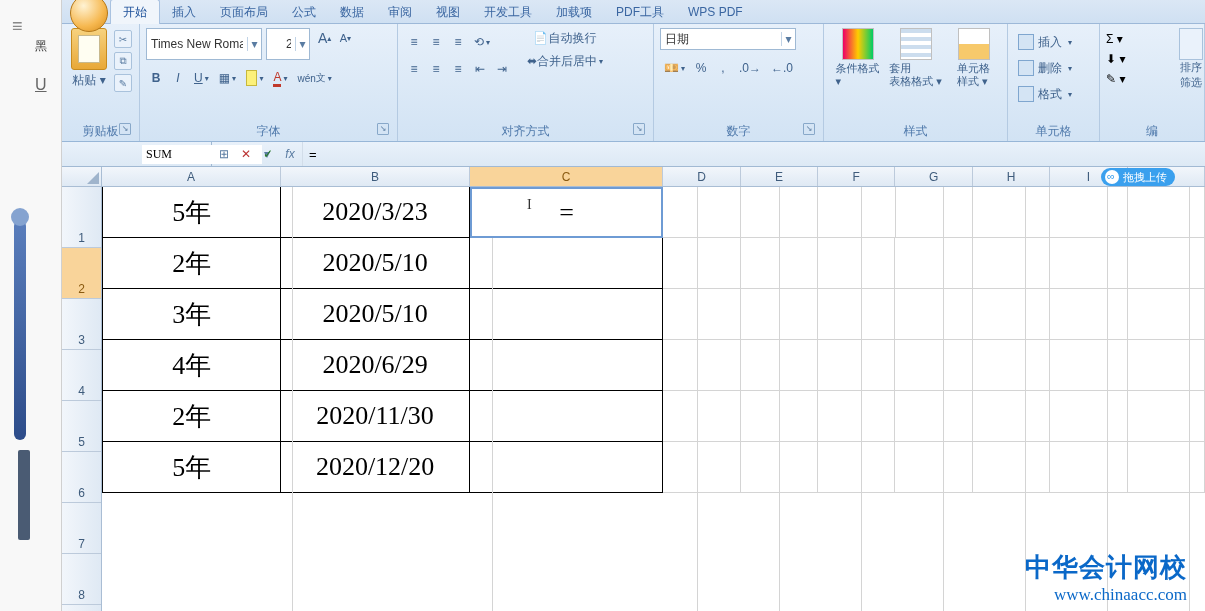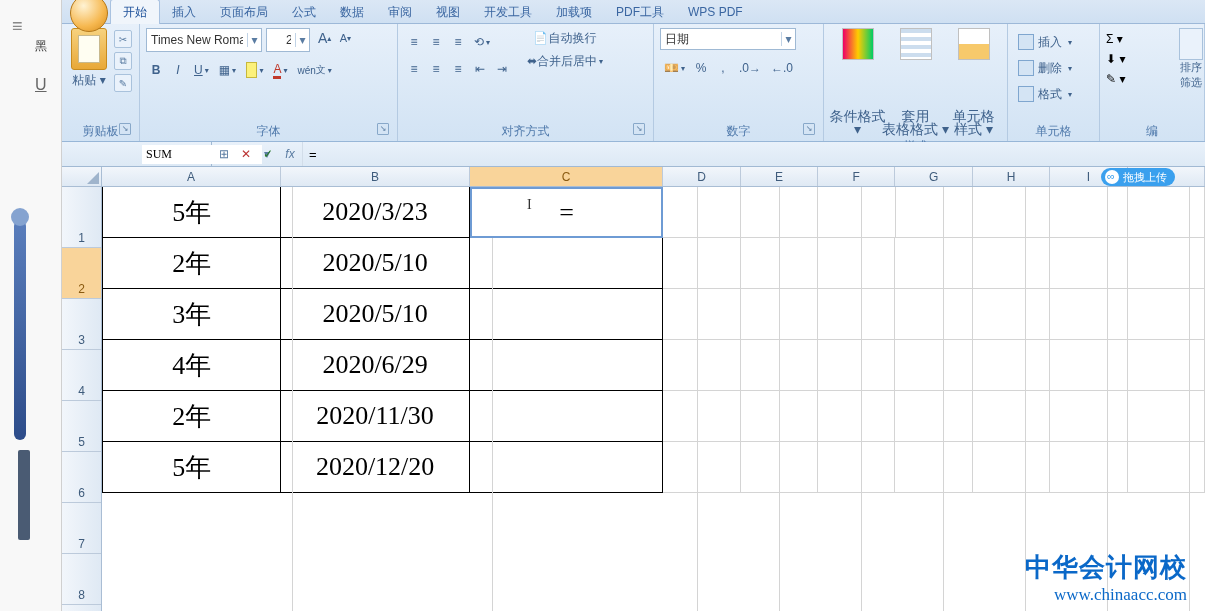--- a/index.html
+++ b/index.html
@@ -28,37 +28,37 @@
   .group-label { text-align: center; color: #4f79ab; font-size: 12px; padding: 2px 0 3px; height: 20px; line-height: 16px; position: relative; }
   .group-label .dlg { position: absolute; right: 2px; top: 2px; width: 12px; height: 12px; border: 1px solid #88a8c9; border-radius: 1px; font-size: 8px; line-height: 10px; color: #5a7ca2; }
 
   .bigbtn { display: flex; flex-direction: column; align-items: center; width: 42px; gap: 2px; }
   .paste-ico { width: 36px; height: 42px; background: linear-gradient(#f7d27e,#e8a838); border: 1px solid #c78b1f; border-radius: 3px; position: relative;}
   .paste-ico:before { content: ""; position: absolute; top: 6px; left: 6px; right: 6px; bottom: 6px; background: #fffef2; border: 1px solid #c8b98e; }
   .bigbtn .lbl { color: #3f628c; font-size: 12px; text-align: center; white-space: nowrap;}
   .mini-col { display: flex; flex-direction: column; gap: 4px; padding-top: 2px;}
   .mini-btn { width: 18px; height: 18px; border: 1px solid #a9c2dc; background: #eaf2fb; border-radius: 2px; font-size: 10px; display: flex; align-items: center; justify-content: center; color: #5a7ca2;}
 
-  .font-combo { display: inline-flex; height: 24px; border: 1px solid #9fb9d4; background: #fff; align-items: center; margin-right: 4px;}
+  .font-combo { display: inline-flex; height: 32px; border: 1px solid #9fb9d4; background: #fff; align-items: center; margin-right: 4px;}
   .font-combo input { border: none; outline: none; width: 100px; font-size: 12px; padding: 0 4px; color: #333; background: transparent;}
   .font-combo.size input { width: 28px; padding-left: 19px; }
   .font-combo .ddl { width: 14px; text-align: center; color: #5a7ca2; border-left: 1px solid #c1d3e6; cursor: default;}
   .btnrow { display: flex; gap: 2px; margin-top: 4px;}
   .rbtn { min-width: 20px; height: 20px; border: 1px solid transparent; display: inline-flex; align-items: center; justify-content: center; color: #3f628c; font-size: 12px; padding: 0 3px; cursor: default; border-radius: 2px;}
   .rbtn .dd { font-size: 8px; margin-left: 2px;}
 
   .vcol { display: flex; flex-direction: column; gap: 3px; }
 
   .num-combo { height: 22px; border: 1px solid #9fb9d4; background: #fff; display: flex; align-items: center; }
   .num-combo input { border: none; outline: none; width: 120px; padding: 0 4px; font-size: 12px; color: #333; background: transparent;}
   .num-combo .ddl { width: 14px; text-align: center; color: #5a7ca2; border-left: 1px solid #c1d3e6;}
 
   .style-btn, .cell-btn { display: flex; flex-direction: column; align-items: center; width: 48px; gap: 2px;}
   .style-btn .sic { width: 32px; height: 32px; border: 1px solid #c0c0c0; background: #fff; position: relative;}
-  .style-btn .lbl, .cell-btn .lbl { font-size: 14px; color: #3f628c; text-align: center; white-space: nowrap; line-height: 13px; margin-top: 48px;}
+  .style-btn .lbl, .cell-btn .lbl { font-size: 11px; color: #3f628c; white-space: nowrap; line-height: 13px;}
 
   .cell-row { display: flex; align-items: center; gap: 4px;}
   .cell-row .cic { width: 16px; height: 16px; border: 1px solid #7fa6cf; background: #d4e4f4;}
 
   
   .fbar { position: absolute; left: 62px; top: 142px; right: 0; height: 25px; background: linear-gradient(#e9f1fa,#dde9f5); border-bottom: 1px solid #a1b9d3; display: flex; align-items: stretch;}
   .namebox { width: 150px; border-right: 1px solid #a1b9d3; display: flex; align-items: center;}
   .namebox input { border: none; outline: none; background: #fff; width: 120px; height: 19px; margin: 0 2px 0 80px; font-family: "SimSun"; font-size: 12px; padding: 0 4px; color: #000;}
   .namebox .ddl { width: 16px; text-align: center; color: #5a7ca2;}
   .fxbtns { display: flex; align-items: center; padding: 0 4px; gap: 6px; border-right: 1px solid #d2dde9;}

